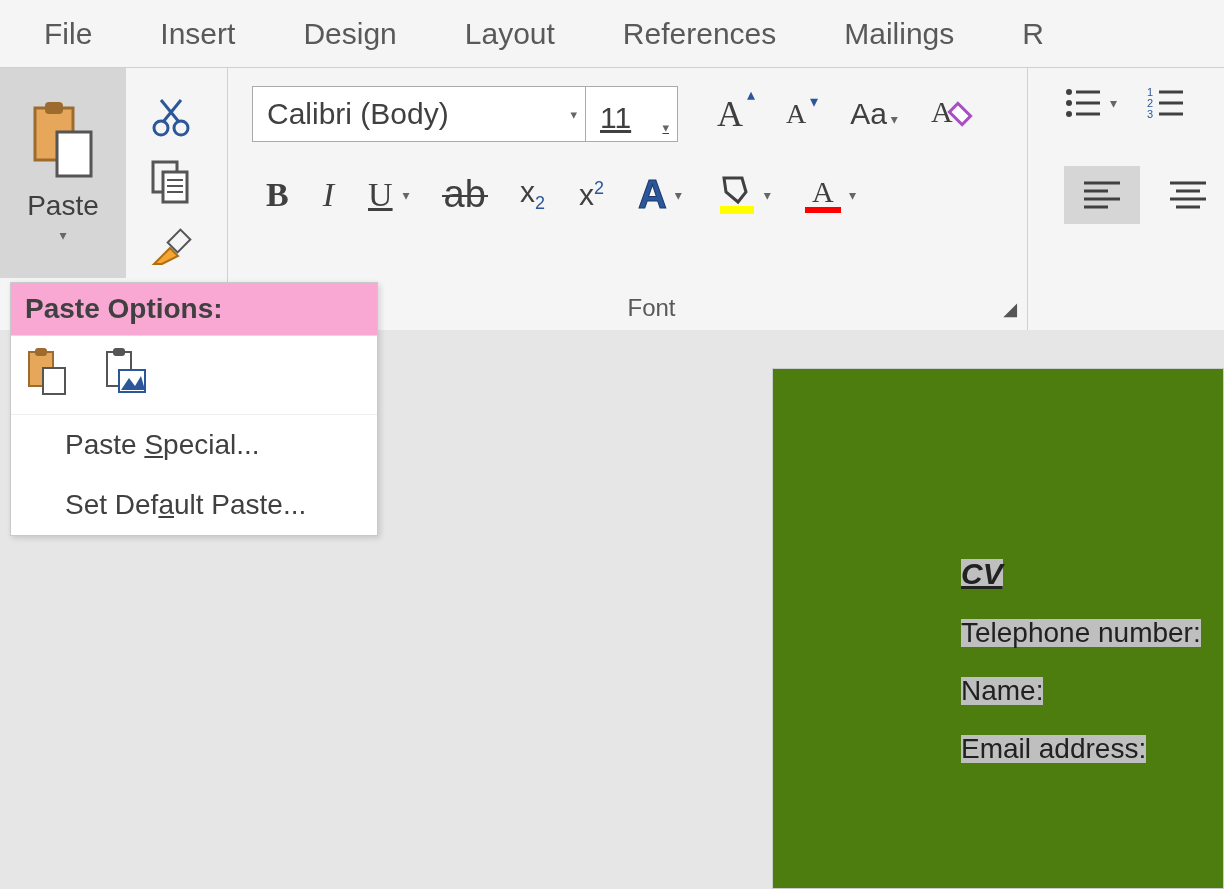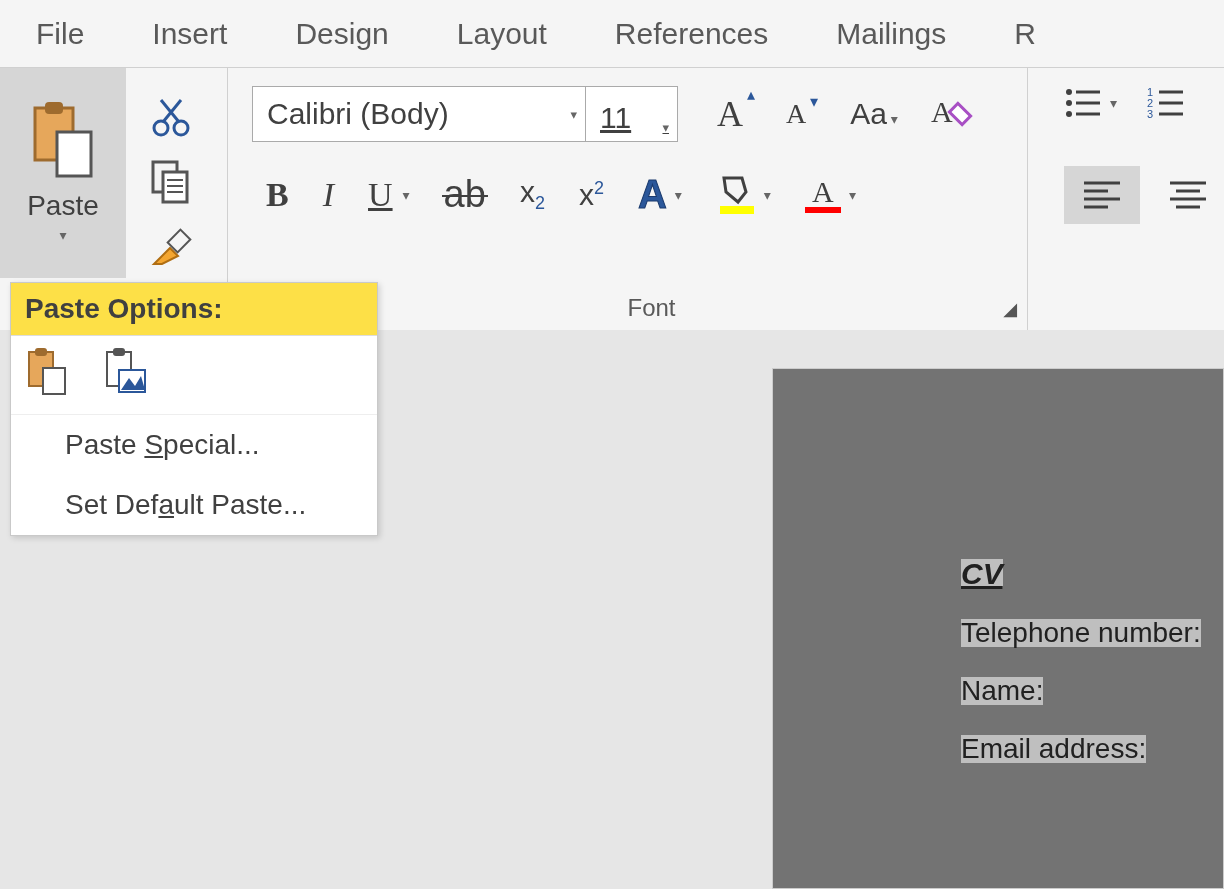--- a/index.html
+++ b/index.html
@@ -10,21 +10,21 @@
     height: 889px;
     overflow: hidden;
     color: #404040;
   }
   .tabs {
     display: flex;
     align-items: center;
     height: 68px;
     background: #f5f5f5;
     border-bottom: 1px solid #d0d0d0;
-    padding-left: 2px;
+    padding-left: 10px;
     gap: 0;
   }
   .tab {
     font-size: 30px;
     color: #595959;
     padding: 0 34px;
     height: 100%;
     display: flex;
     align-items: center;
     cursor: pointer;
@@ -179,21 +179,21 @@
     position: absolute;
     left: 10px;
     top: 282px;
     width: 368px;
     background: #fff;
     border: 1px solid #c9c9c9;
     box-shadow: 2px 2px 6px rgba(0,0,0,0.15);
     z-index: 20;
   }
   .paste-menu-header {
-    background: #fde047;
+    background: #f9a8d4;
     font-size: 28px;
     font-weight: 700;
     color: #404040;
     padding: 10px 14px;
     border-bottom: 1px solid #ddd;
   }
   .paste-menu-icons {
     display: flex;
     gap: 34px;
     padding: 12px 14px 18px 14px;
@@ -207,21 +207,21 @@
   }
   .paste-menu-item .u { text-decoration: underline; }
 
   
   .doc {
     position: absolute;
     left: 772px;
     top: 368px;
     width: 452px;
     height: 521px;
-    background: #737373;
+    background: #4d7c0f;
     border: 1px solid #ccc;
   }
   .sel {
     background: #bfbfbf;
     display: inline-block;
   }
   .doc-inner {
     position: absolute;
     left: 188px;
     top: 190px;

